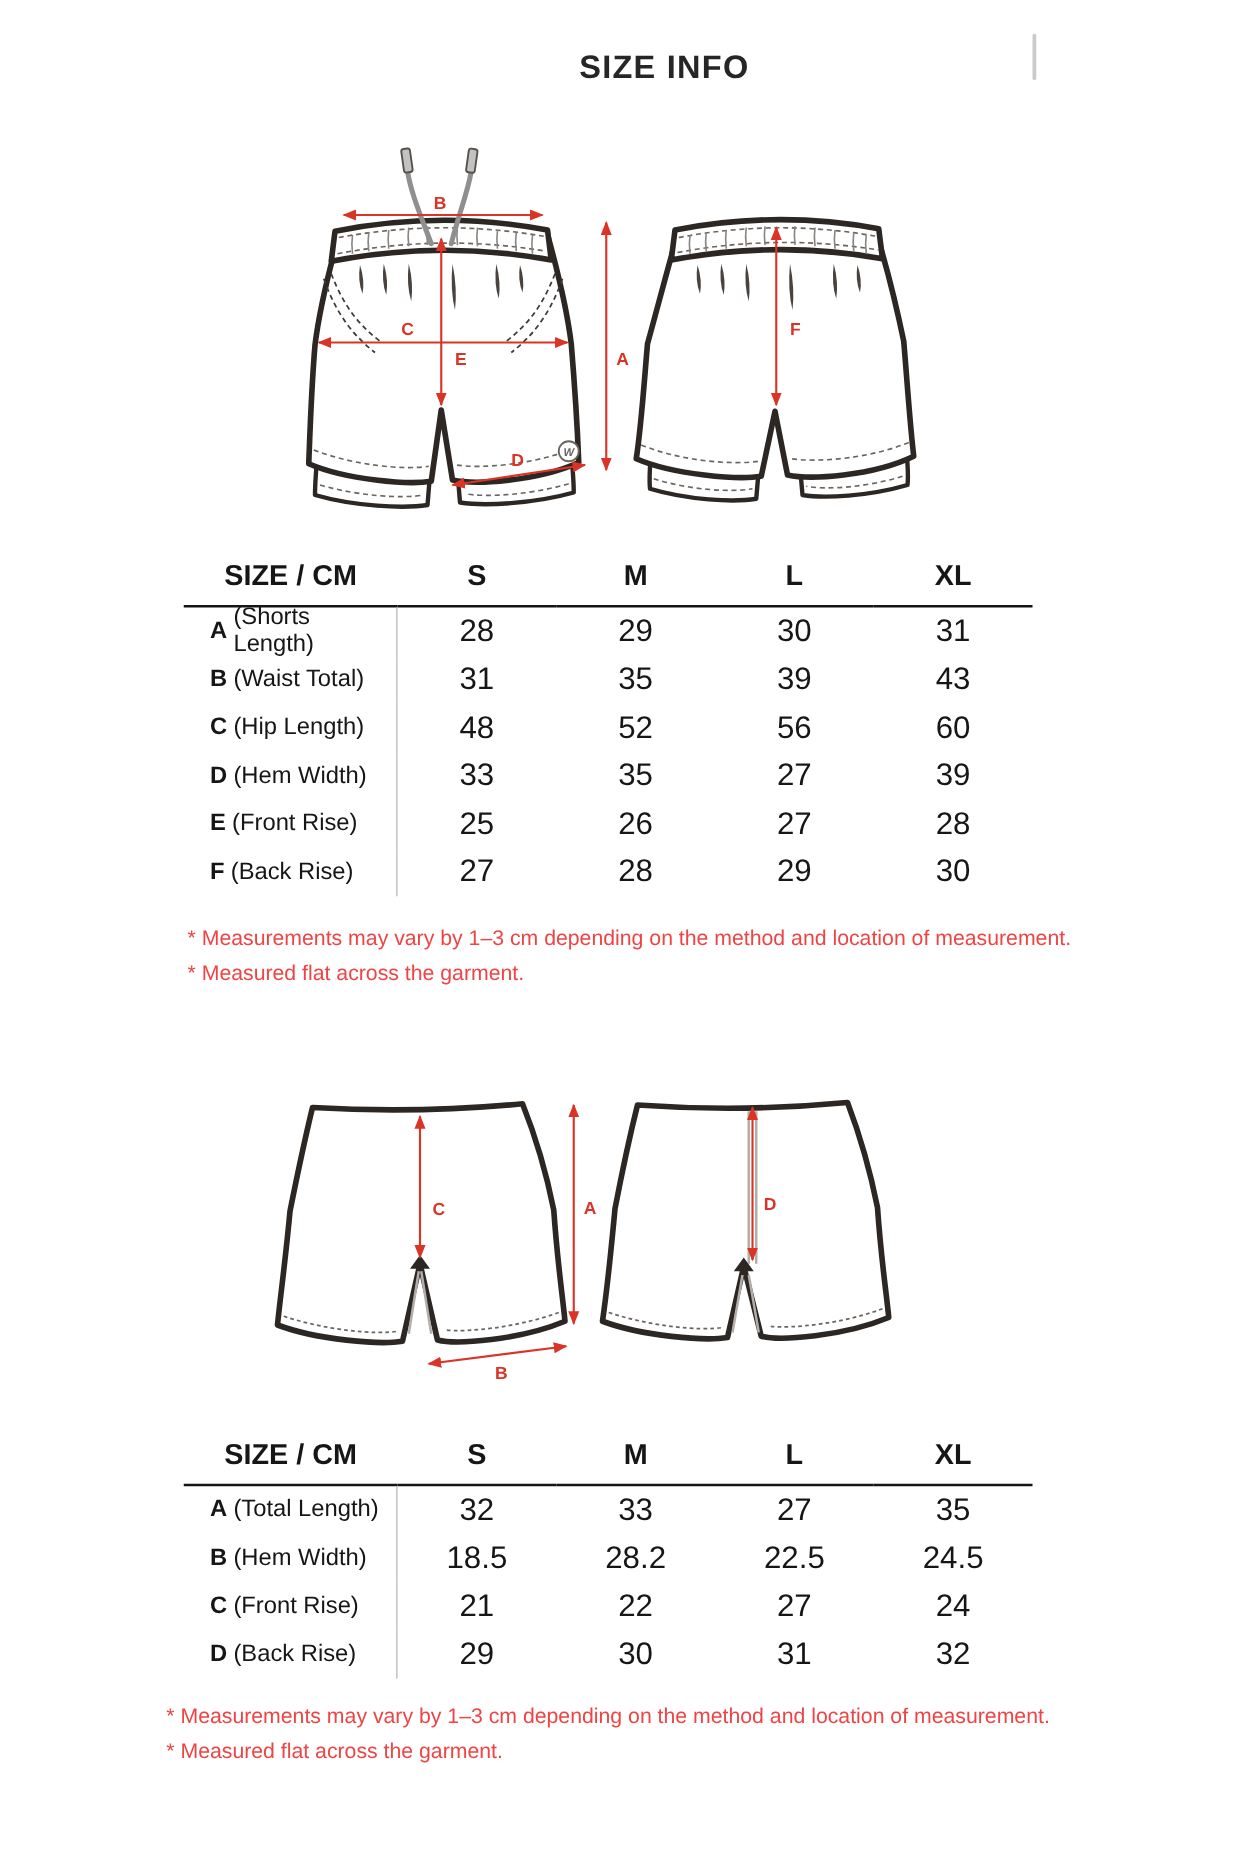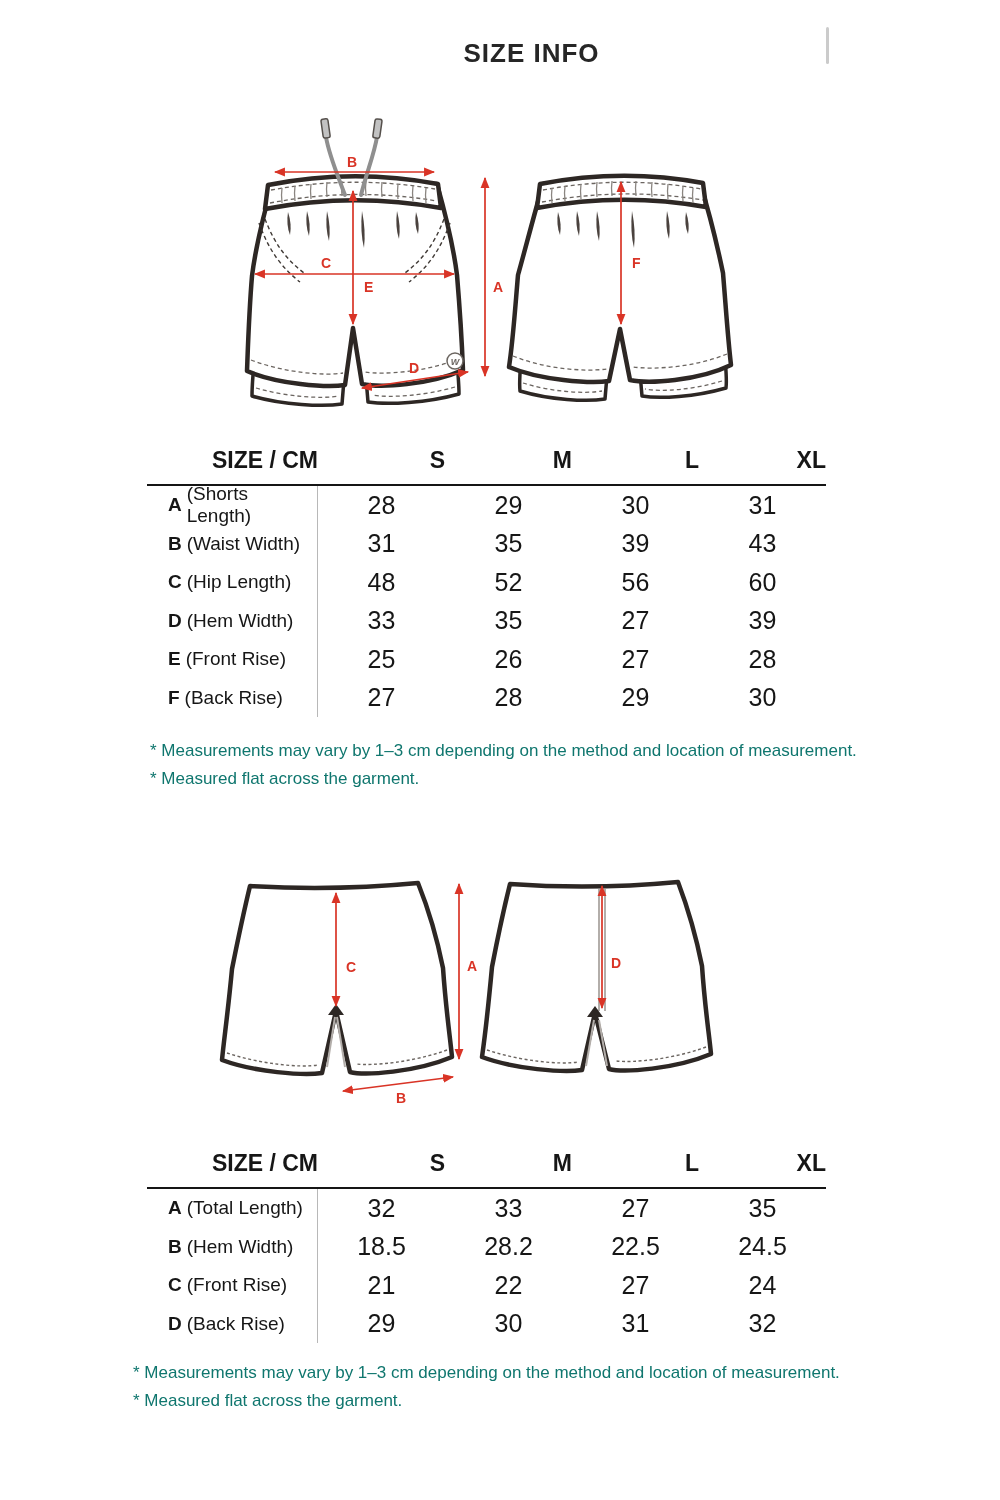--- a/index.html
+++ b/index.html
@@ -31,33 +31,33 @@
   .cord{fill:none;stroke:#8f8f8f;stroke-width:4;stroke-linecap:round;}
   .aglet{fill:#c2c2c2;stroke:#55504c;stroke-width:1.5;}
   .seam{fill:none;stroke:#b3aeaa;stroke-width:2;}
   .size-table{
     position:absolute;left:147px;width:679px;display:grid;
     grid-template-columns:171px repeat(4,127px);
   }
   .t1{top:441px;}
   .t2{top:1144px;}
   .th{
-    font-weight:bold;font-size:23px;line-height:22px;text-align:right;
+    font-weight:bold;font-size:23px;line-height:22px;text-align:center;
     padding:8px 0 13px;border-bottom:2px solid #151515;color:#161616;
   }
   .td{
     height:38.5px;font-size:25px;display:flex;align-items:center;
     justify-content:center;color:#161616;
   }
   .td.label-col{
     justify-content:flex-start;padding-left:21px;border-right:1px solid #b8b8b8;
     font-size:19px;
   }
   .rk{margin-right:5px;}
-  .notes{position:absolute;font-size:17px;line-height:27.5px;color:#0f766e;}
+  .notes{position:absolute;font-size:17px;line-height:27.5px;color:#ef4444;}
   .notes-1{left:150px;top:737px;}
   .notes-2{left:133px;top:1359px;}
 </style>
 </head>
 <body>
 
 <div class="page-title">SIZE INFO</div>
 <div class="scroll-thumb"></div>
 
 <svg class="diagram diagram-1" width="560" height="320" viewBox="0 0 560 320">
@@ -189,21 +189,21 @@
       <b class="rk">A</b>
       <span>(Shorts Length)</span>
     </div>
   <div class="td">28</div>
   <div class="td">29</div>
   <div class="td">30</div>
   <div class="td">31</div>
 
   <div class="td label-col">
       <b class="rk">B</b>
-      <span>(Waist Width)</span>
+      <span>(Waist Total)</span>
     </div>
   <div class="td">31</div>
   <div class="td">35</div>
   <div class="td">39</div>
   <div class="td">43</div>
 
   <div class="td label-col">
       <b class="rk">C</b>
       <span>(Hip Length)</span>
     </div>

